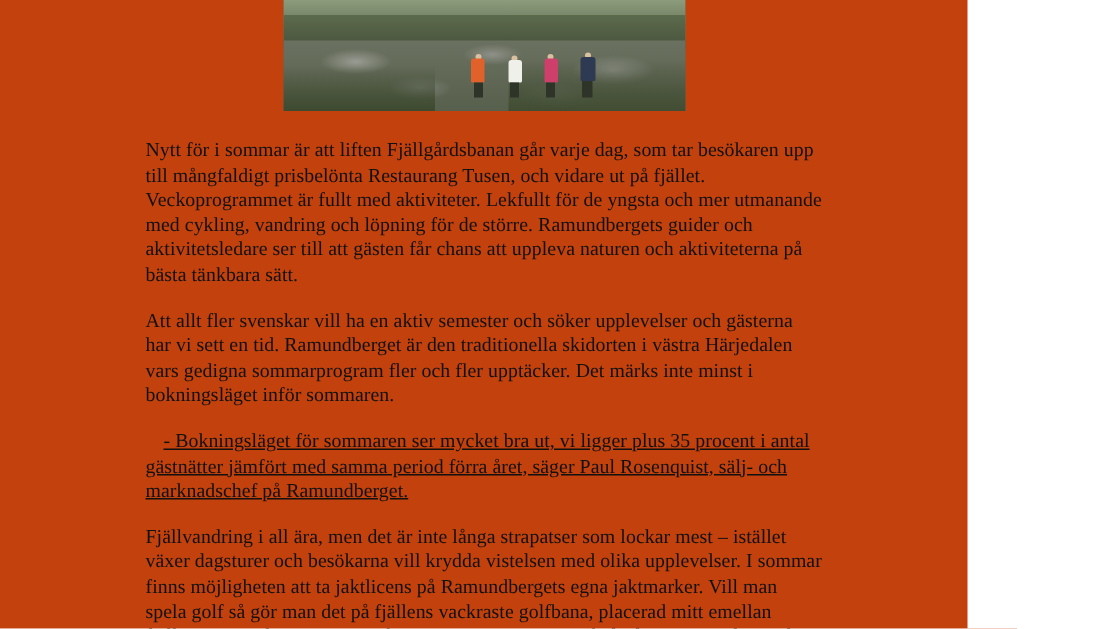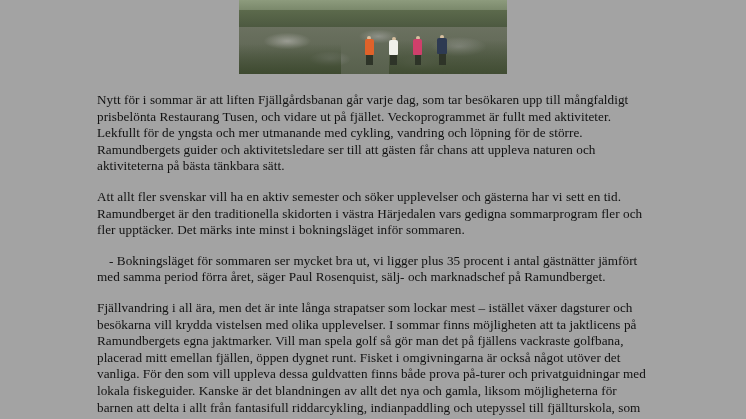--- a/index.html
+++ b/index.html
@@ -9,23 +9,23 @@
   }
   body {
     width: 746px;
     height: 419px;
     overflow: hidden;
     font-family: "Liberation Serif", serif;
     color: #000000;
   }
   .page {
     position: relative;
-    width: 746px;
+    width: 645px;
     height: 419px;
-    background: #a3a3a3;
+    background: #c2410c;
   }
   .hero-wrap {
     width: 100%;
     display: flex;
     justify-content: center;
     padding-top: 0;
   }
   .hero {
     position: relative;
     width: 268px;
@@ -94,20 +94,21 @@
   p.para {
     margin: 0 0 14px 0;
     font-size: 13.2px;
     line-height: 16.6px;
     text-align: left;
     color: #111111;
     letter-spacing: 0.05px;
   }
   p.para.indent-dash {
     text-indent: 12px;
+    text-decoration: underline;
   }
 </style>
 </head>
 <body>
 
 <div class="page">
 
   <div class="hero-wrap">
     <div class="hero">
       <div class="sky"></div>

